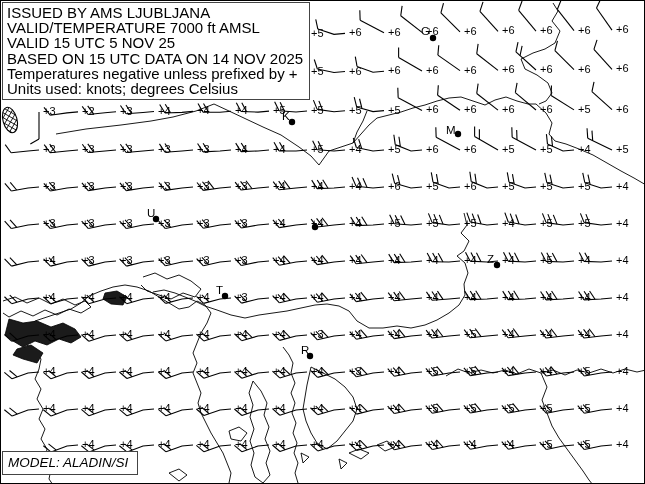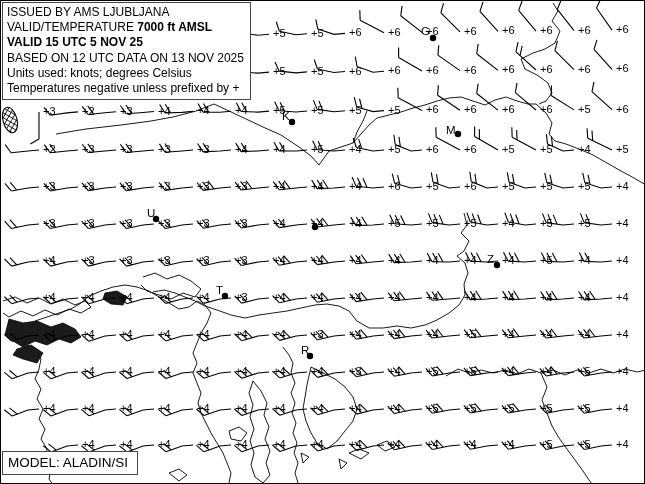--- a/index.html
+++ b/index.html
@@ -1,23 +1,23 @@
 <!DOCTYPE html>
 <html><head>
 <meta charset="utf-8">
 <style>
   html,body{margin:0;padding:0;background:#fff;}
   #frame{position:relative;width:645px;height:484px;box-sizing:border-box;
          border:1px solid #000;background:#fff;overflow:hidden;
          font-family:"Liberation Sans",sans-serif;}
   #mapsvg{position:absolute;left:0;top:0;}
   .overlay-box{position:absolute;background:#fff;border:1px solid #444;color:#000;}
-  #info-box{left:1px;top:1px;padding:2px 6px 3px 4px;font-size:12px;line-height:15.2px;white-space:nowrap;}
-  #info-box .b{font-weight:bold;}
-  #model-box{left:1px;top:450px;padding:3px 9px 4px 5px;font-size:13.5px;}
+  #info-box{left:1px;top:1px;padding:2px 6px 3px 4px;font-size:15px;line-height:15.2px;white-space:nowrap;}
+  #info-box .b{font-weight:normal;}
+  #model-box{left:1px;top:450px;padding:3px 9px 4px 5px;font-size:13.5px;font-style:italic;}
 </style>
 </head>
 <body>
 
 <div id="frame">
 
   <svg id="mapsvg" width="645" height="484" viewBox="0 0 645 484">
       <polyline points="55,133 85,128 120,124 150,120 172,116 195,110 213,103 228,110 245,118 262,126 280,134 298,146 310,155 318,164 323,157 328,150 340,146 352,142 360,133 368,124 376,117 388,114 400,111 412,107 424,104 436,100 448,97 460,96 472,100 484,104 494,99 505,96 516,100 527,103 535,103" fill="none" stroke="#000000" stroke-width="0.9"></polyline>
       <polyline points="552,2 557,10 551,20 559,30 554,42 544,48 532,52 520,58 524,68 536,74 547,82 551,92 545,100 538,103" fill="none" stroke="#000000" stroke-width="0.9"></polyline>
       <polyline points="535,103 545,112 551,122 548,133 554,140 565,143 578,148 592,154 606,162 620,170 633,177 645,184" fill="none" stroke="#000000" stroke-width="0.9"></polyline>
@@ -823,22 +823,22 @@
       <circle cx="309" cy="355" r="3.2" fill="#000000"></circle>
       <text x="300" y="353" font-size="11.5" fill="#000000" font-family="&quot;Liberation Sans&quot;,sans-serif">R</text>
       <circle cx="496" cy="264" r="3.2" fill="#000000"></circle>
       <text x="486" y="262" font-size="11.5" fill="#000000" font-family="&quot;Liberation Sans&quot;,sans-serif">Z</text>
     </svg>
 
   <div id="info-box" class="overlay-box">
     <div>ISSUED BY AMS LJUBLJANA</div>
     <div><span>VALID/TEMPERATURE </span><span class="b">7000 ft AMSL</span></div>
     <div class="b">VALID 15 UTC 5 NOV 25</div>
-    <div>BASED ON 12 UTC DATA ON 13 NOV 2025</div>
+    <div>BASED ON 15 UTC DATA ON 14 NOV 2025</div>
+    <div>Temperatures negative unless prefixed by +</div>
     <div>Units used: knots; degrees Celsius</div>
-    <div>Temperatures negative unless prefixed by +</div>
   </div>
 
   <div id="model-box" class="overlay-box">
     <span>MODEL: ALADIN/SI</span>
   </div>
 
 </div>
 
 </body></html>

